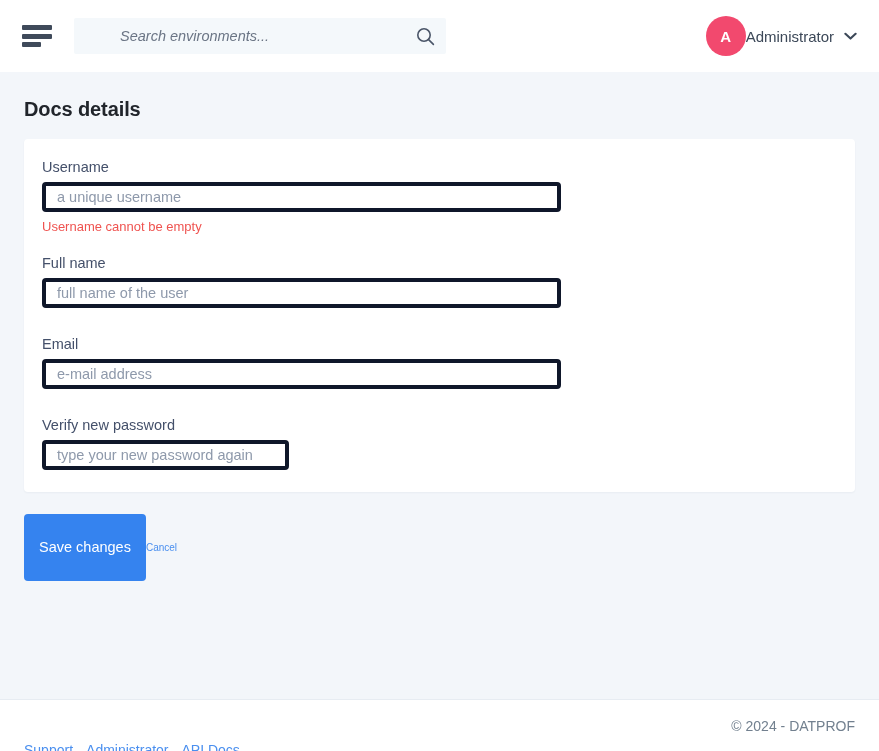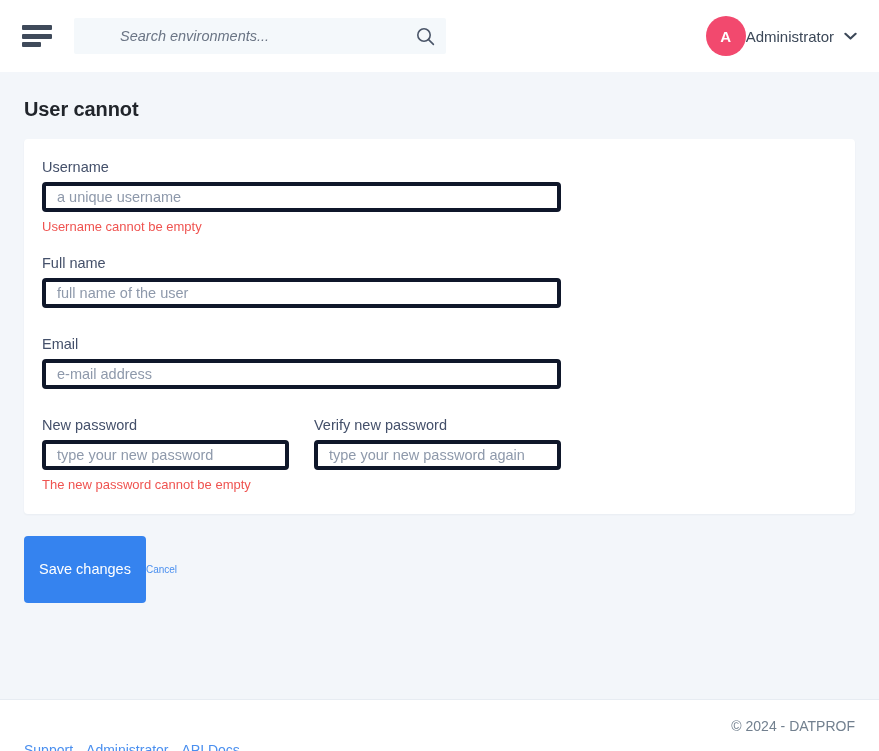--- a/index.html
+++ b/index.html
@@ -256,21 +256,21 @@
     <span class="chevron">
       <svg width="13" height="9" viewBox="0 0 13 9" fill="none">
         <path d="M1.4 1.8 L6.5 6.6 L11.6 1.8" stroke="#3c4858" stroke-width="2.1" stroke-linecap="round" stroke-linejoin="round"></path>
       </svg>
     </span>
   </div>
 </div>
 
 <div class="main">
 
-  <h1 class="page-title">User cannot</h1>
+  <h1 class="page-title">Docs details</h1>
 
   <div class="card">
 
     <div class="field">
       <label class="field-label">Username</label>
       <input class="text-input" type="text" placeholder="a unique username" style="">
       <span class="error-msg">Username cannot be empty</span>
     </div>
 
     <div class="spacer-16"></div>
@@ -283,25 +283,20 @@
     <div class="spacer-24"></div>
 
     <div class="field">
       <label class="field-label">Email</label>
       <input class="text-input" type="text" placeholder="e-mail address" style="">
     </div>
 
     <div class="spacer-24"></div>
 
     <div class="pw-row">
-      <div class="pw-col">
-        <label class="field-label">New password</label>
-        <input class="text-input half" type="text" placeholder="type your new password" style="">
-        <span class="error-msg">The new password cannot be empty</span>
-      </div>
 
       <div class="pw-col">
         <label class="field-label">Verify new password</label>
         <input class="text-input half" type="text" placeholder="type your new password again" style="">
       </div>
     </div>
 
   </div>
 
   <div class="actions">

